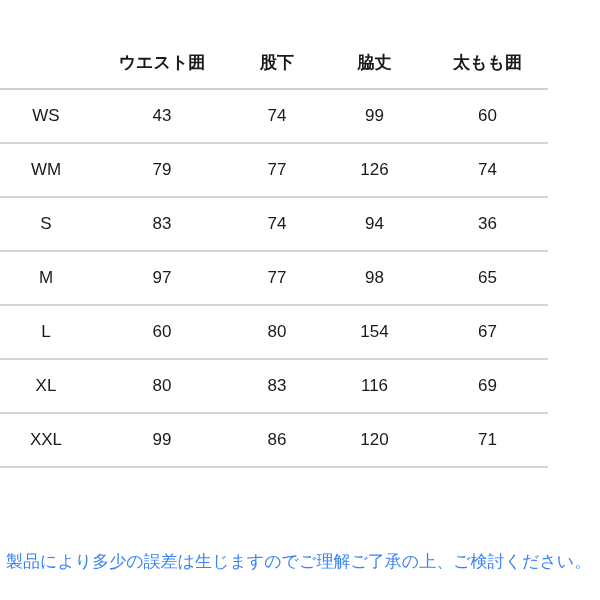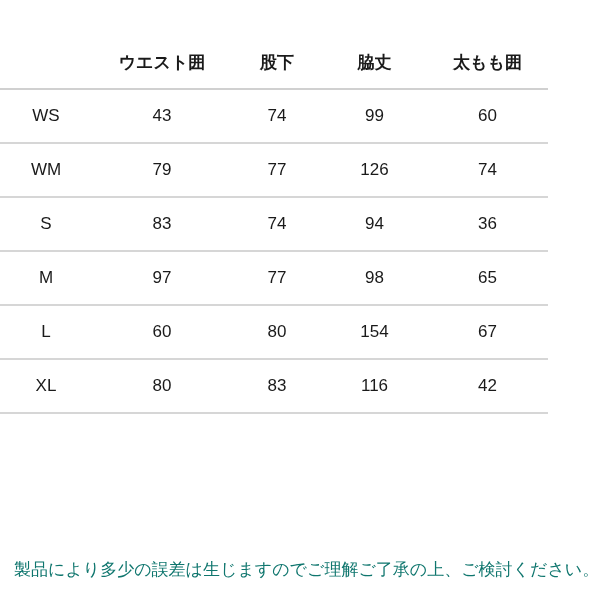--- a/index.html
+++ b/index.html
@@ -48,24 +48,24 @@
   table.size-table tbody th {
     font-weight: normal;
   }
   table.size-table tbody td {
     font-weight: normal;
   }
   .note {
     position: absolute;
     left: 6px;
     top: 550px;
-    margin: 8px;
+    margin: 0;
     font-size: 17px;
     line-height: 24px;
-    color: #0f766e;
+    color: #3b82f6;
     white-space: nowrap;
     letter-spacing: 0px;
   }
 </style>
 </head>
 <body>
 
 <div class="page">
 
   <table class="size-table">
@@ -119,20 +119,27 @@
         <td>60</td>
         <td>80</td>
         <td>154</td>
         <td>67</td>
       </tr>
       <tr>
         <th>XL</th>
         <td>80</td>
         <td>83</td>
         <td>116</td>
-        <td>42</td>
+        <td>69</td>
+      </tr>
+      <tr>
+        <th>XXL</th>
+        <td>99</td>
+        <td>86</td>
+        <td>120</td>
+        <td>71</td>
       </tr>
     </tbody>
   </table>
 
   <p class="note">製品により多少の誤差は生じますのでご理解ご了承の上、ご検討ください。</p>
 
 </div>
 
 </body></html>

